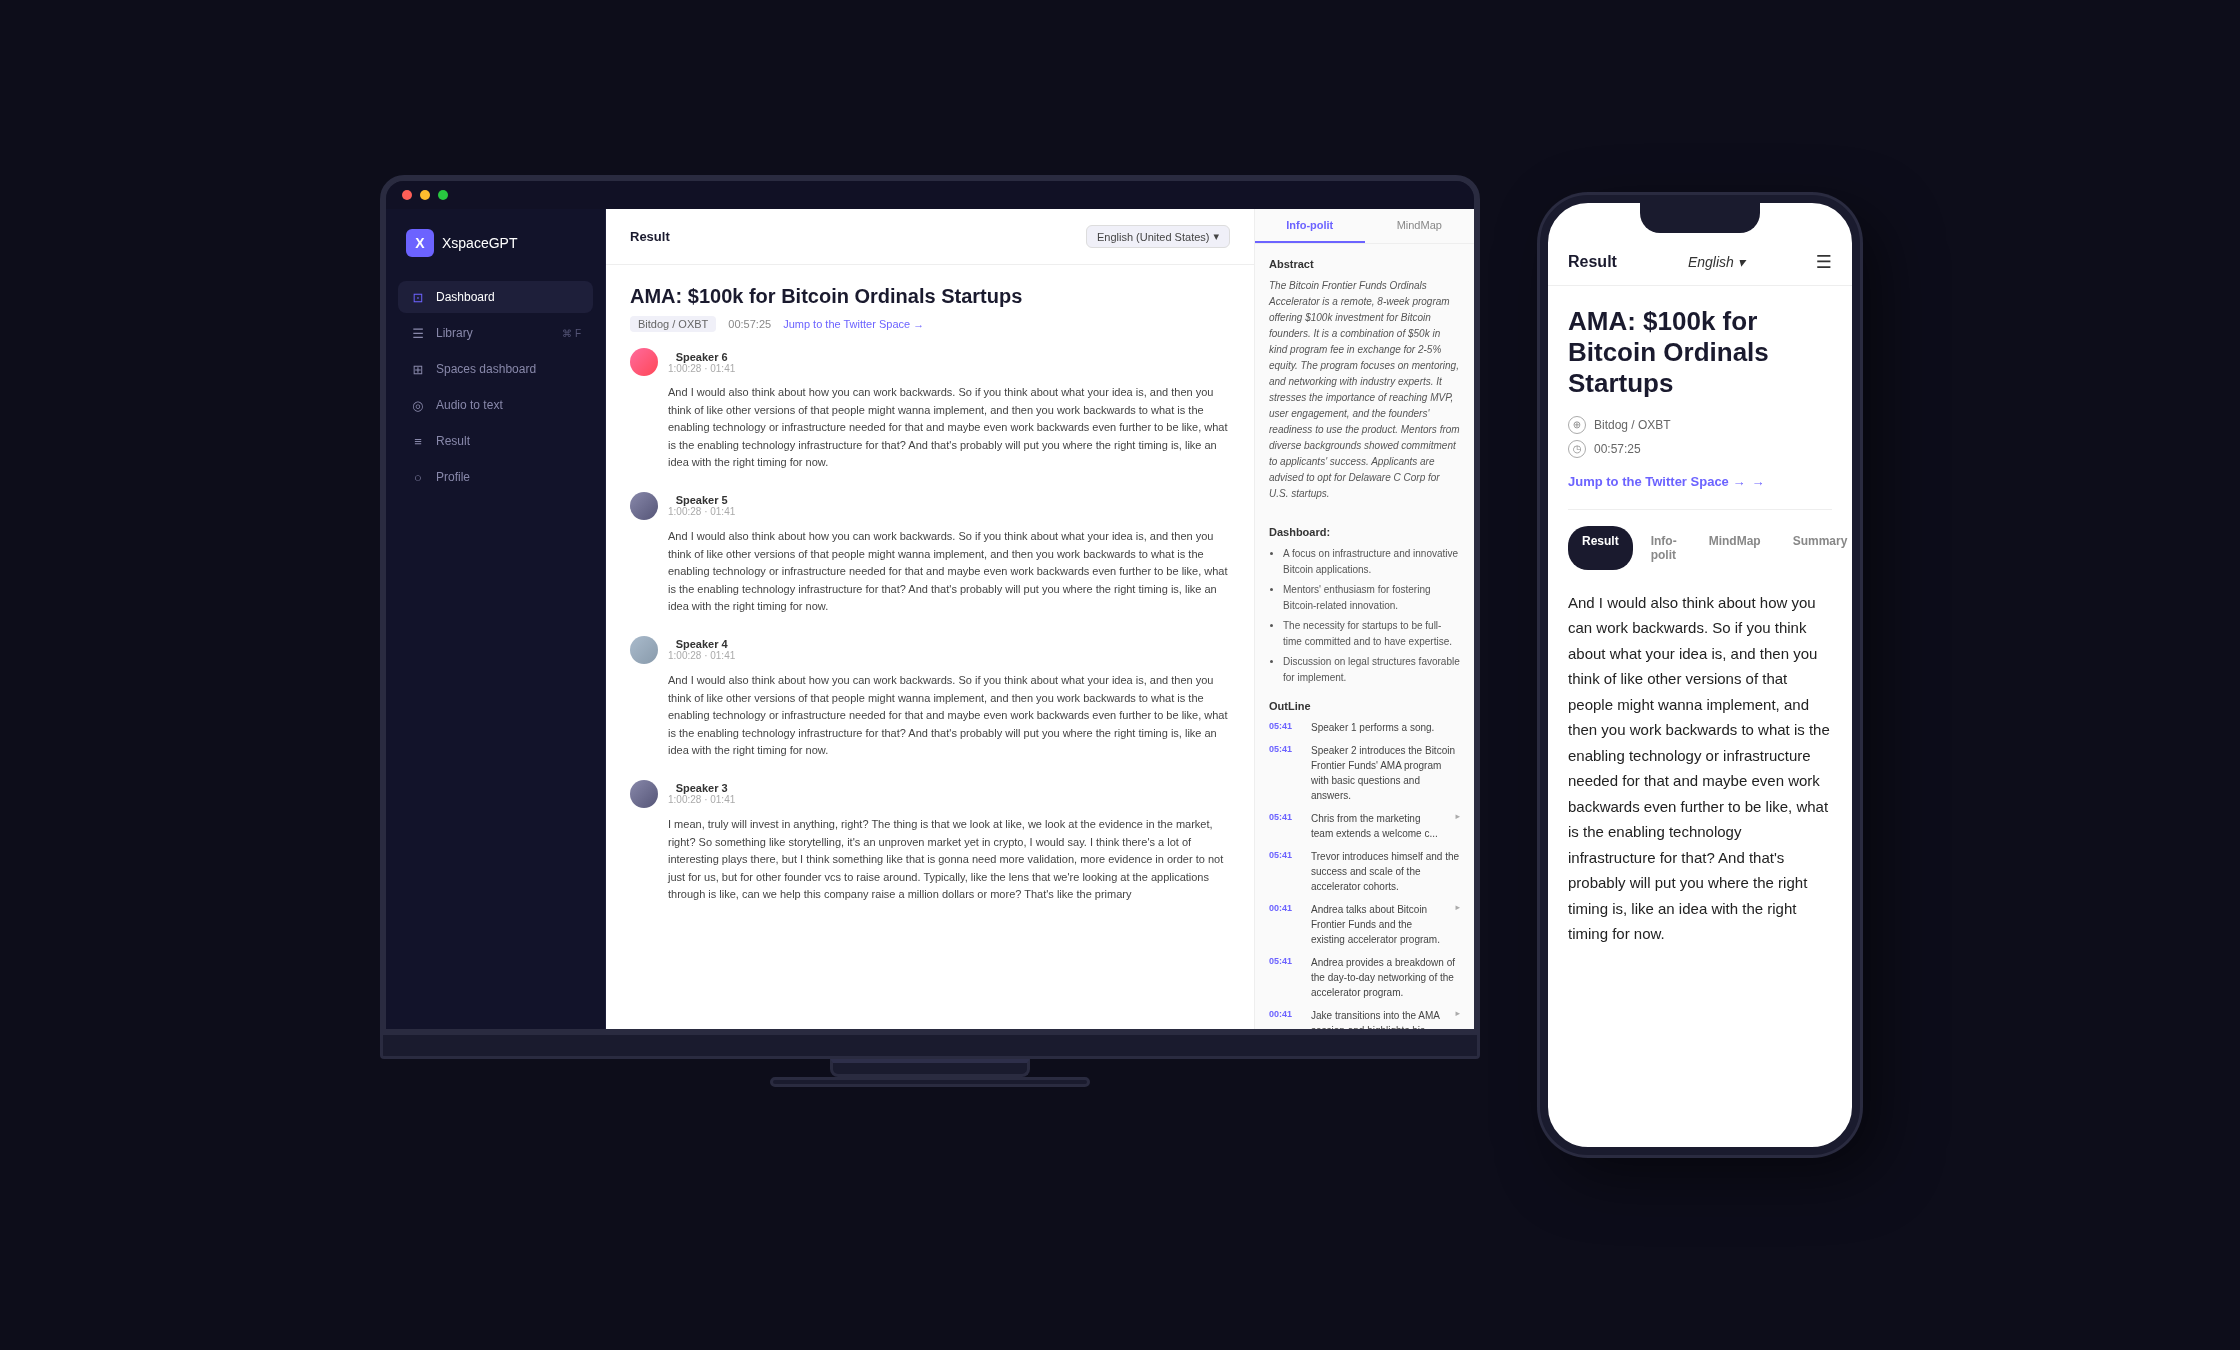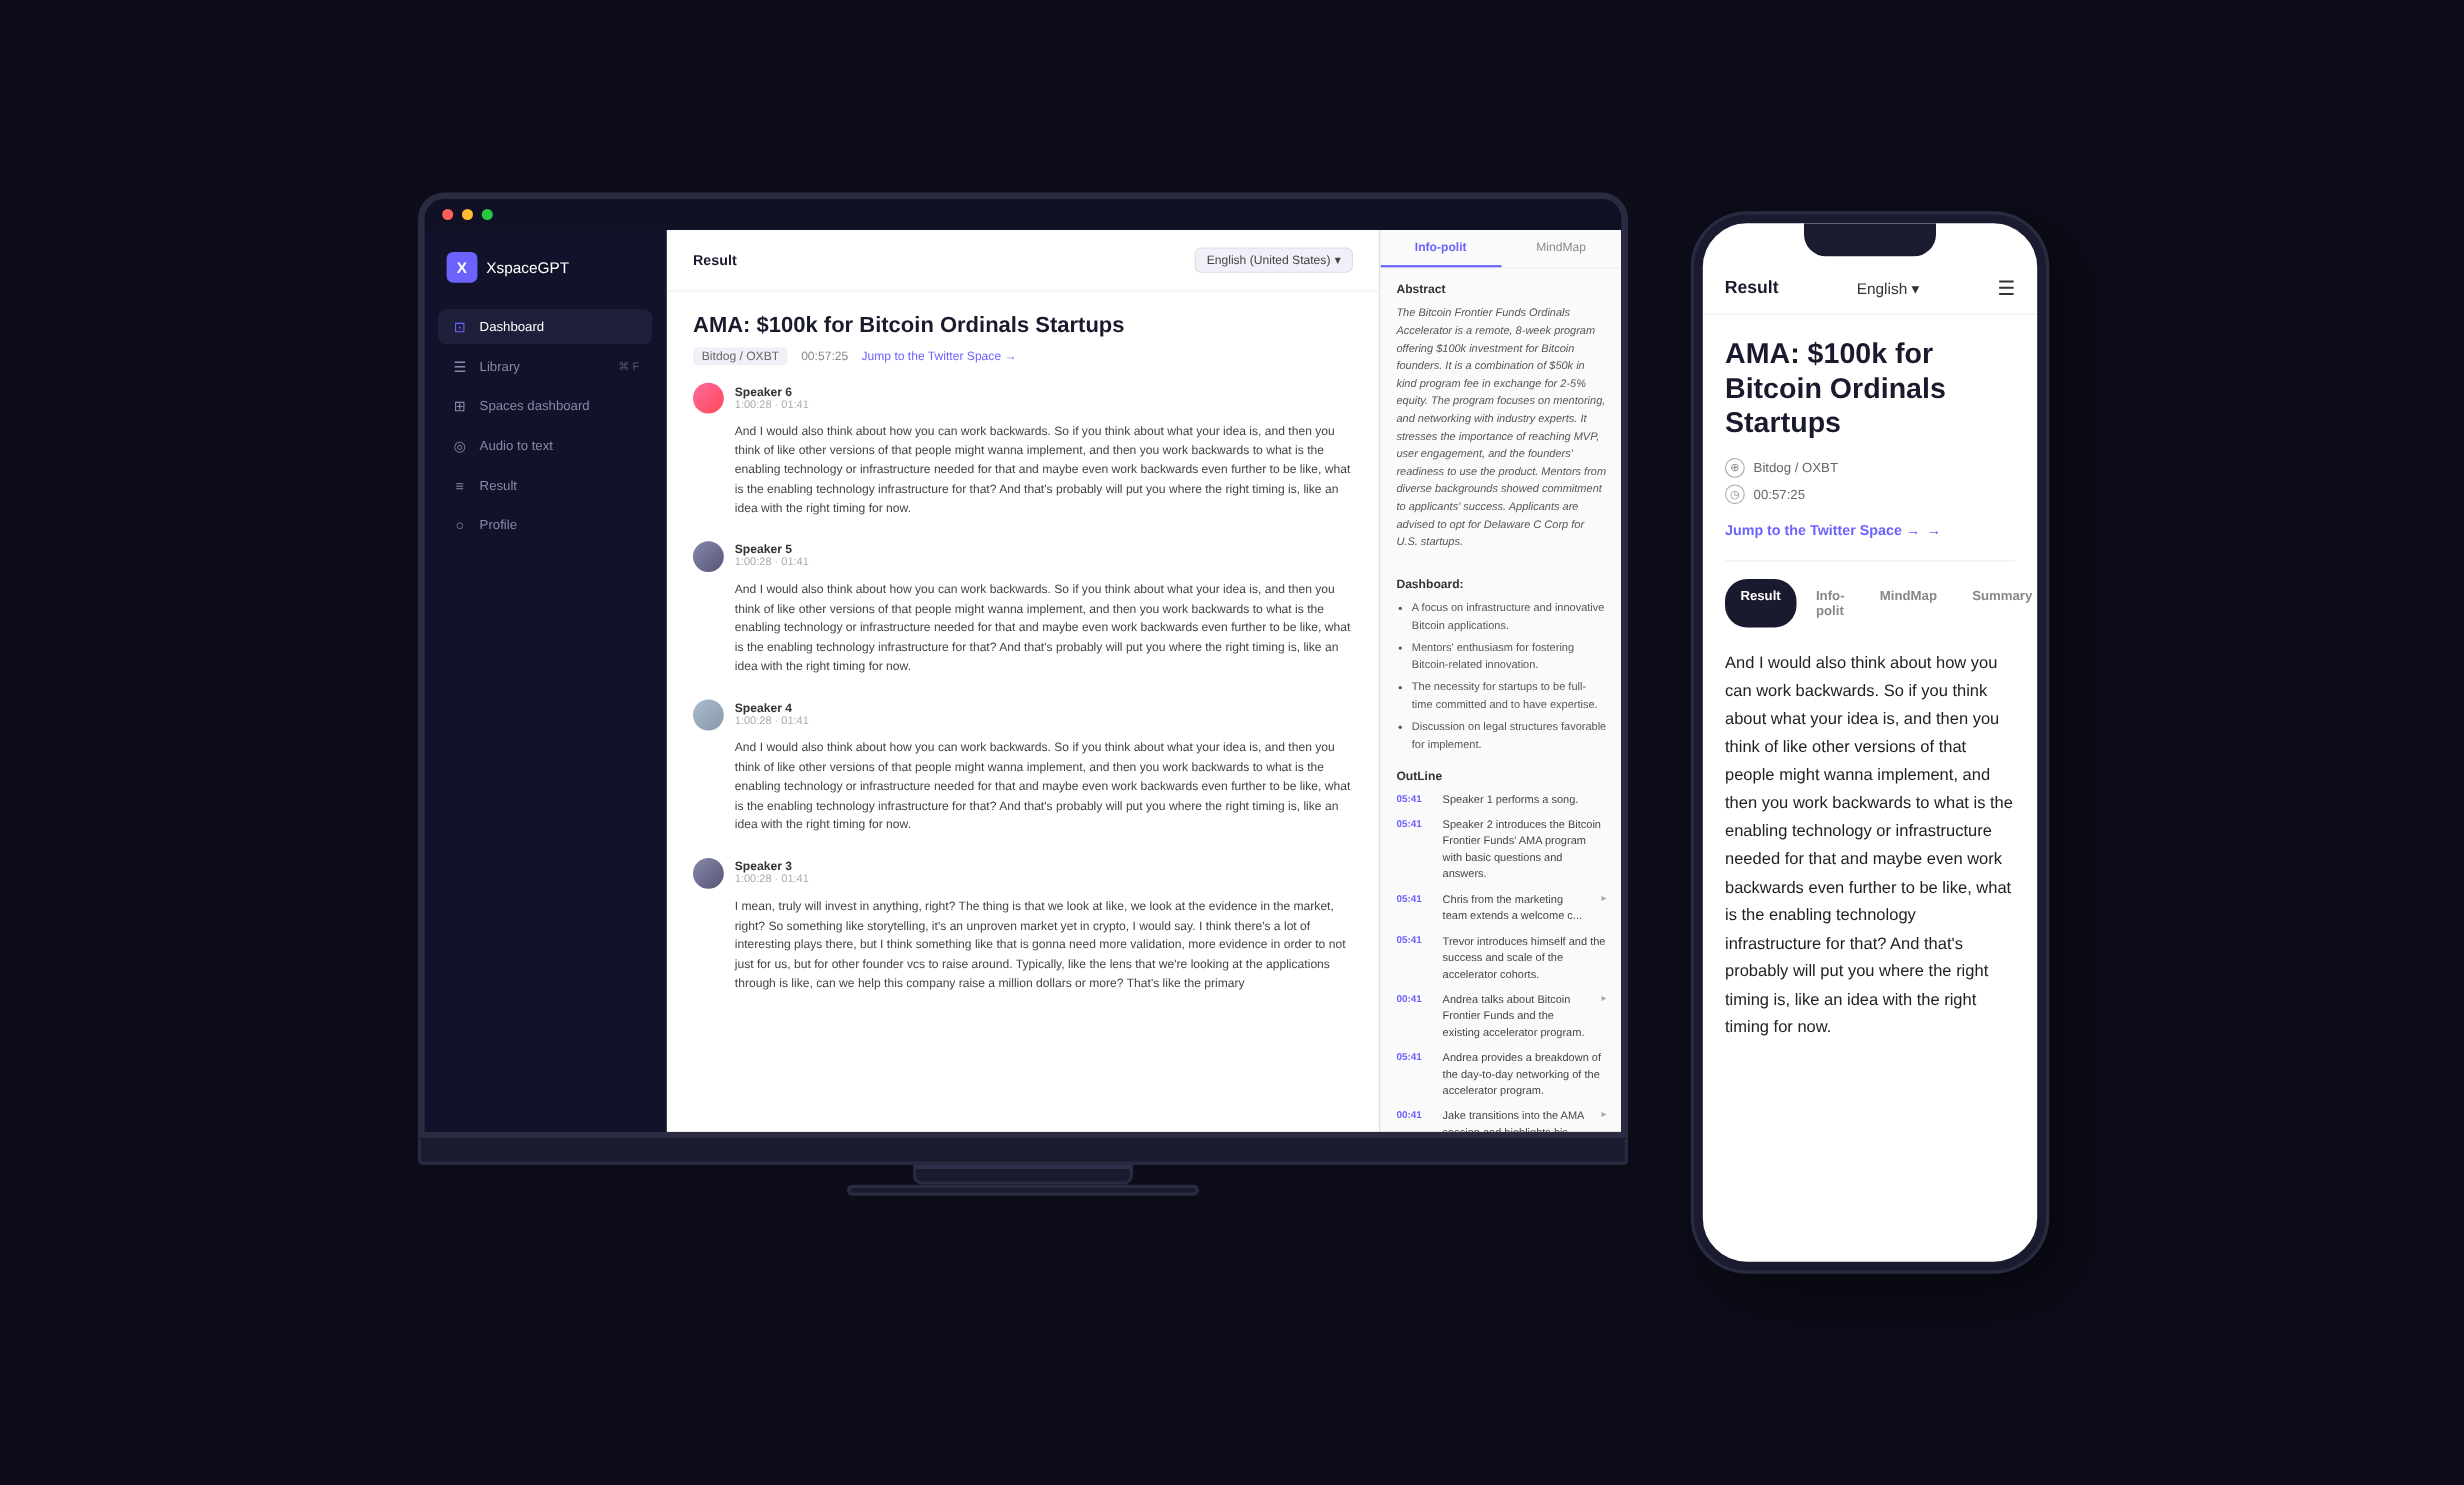--- a/index.html
+++ b/index.html
@@ -239,21 +239,21 @@
       width: 28px;
       height: 28px;
       border-radius: 50%;
       flex-shrink: 0;
     }
 
     .avatar-pink { background: linear-gradient(135deg, #ff6b9d, #ff4757); }
     .avatar-gray { background: linear-gradient(135deg, #8888aa, #555577); }
     .avatar-light { background: linear-gradient(135deg, #aabbcc, #889aab); }
 
-    .speaker-info { display: flex; flex-direction: column; }
+    .speaker-info { display: flex; flex-direction: column; text-align: center; }
     .speaker-name { font-size: 11px; font-weight: 600; color: #333; }
     .speaker-time { font-size: 10px; color: #aaa; }
 
     .speaker-text {
       font-size: 11px;
       color: #444;
       line-height: 1.6;
       padding-left: 38px;
     }
 
@@ -417,20 +417,21 @@
       font-weight: 700;
       color: #1a1a2e;
     }
 
     .phone-lang {
       display: flex;
       align-items: center;
       gap: 4px;
       font-size: 14px;
       color: #333;
+      font-style: italic;
     }
 
     .phone-menu-icon {
       font-size: 18px;
       color: #333;
     }
 
     .phone-body {
       flex: 1;
       overflow-y: auto;

